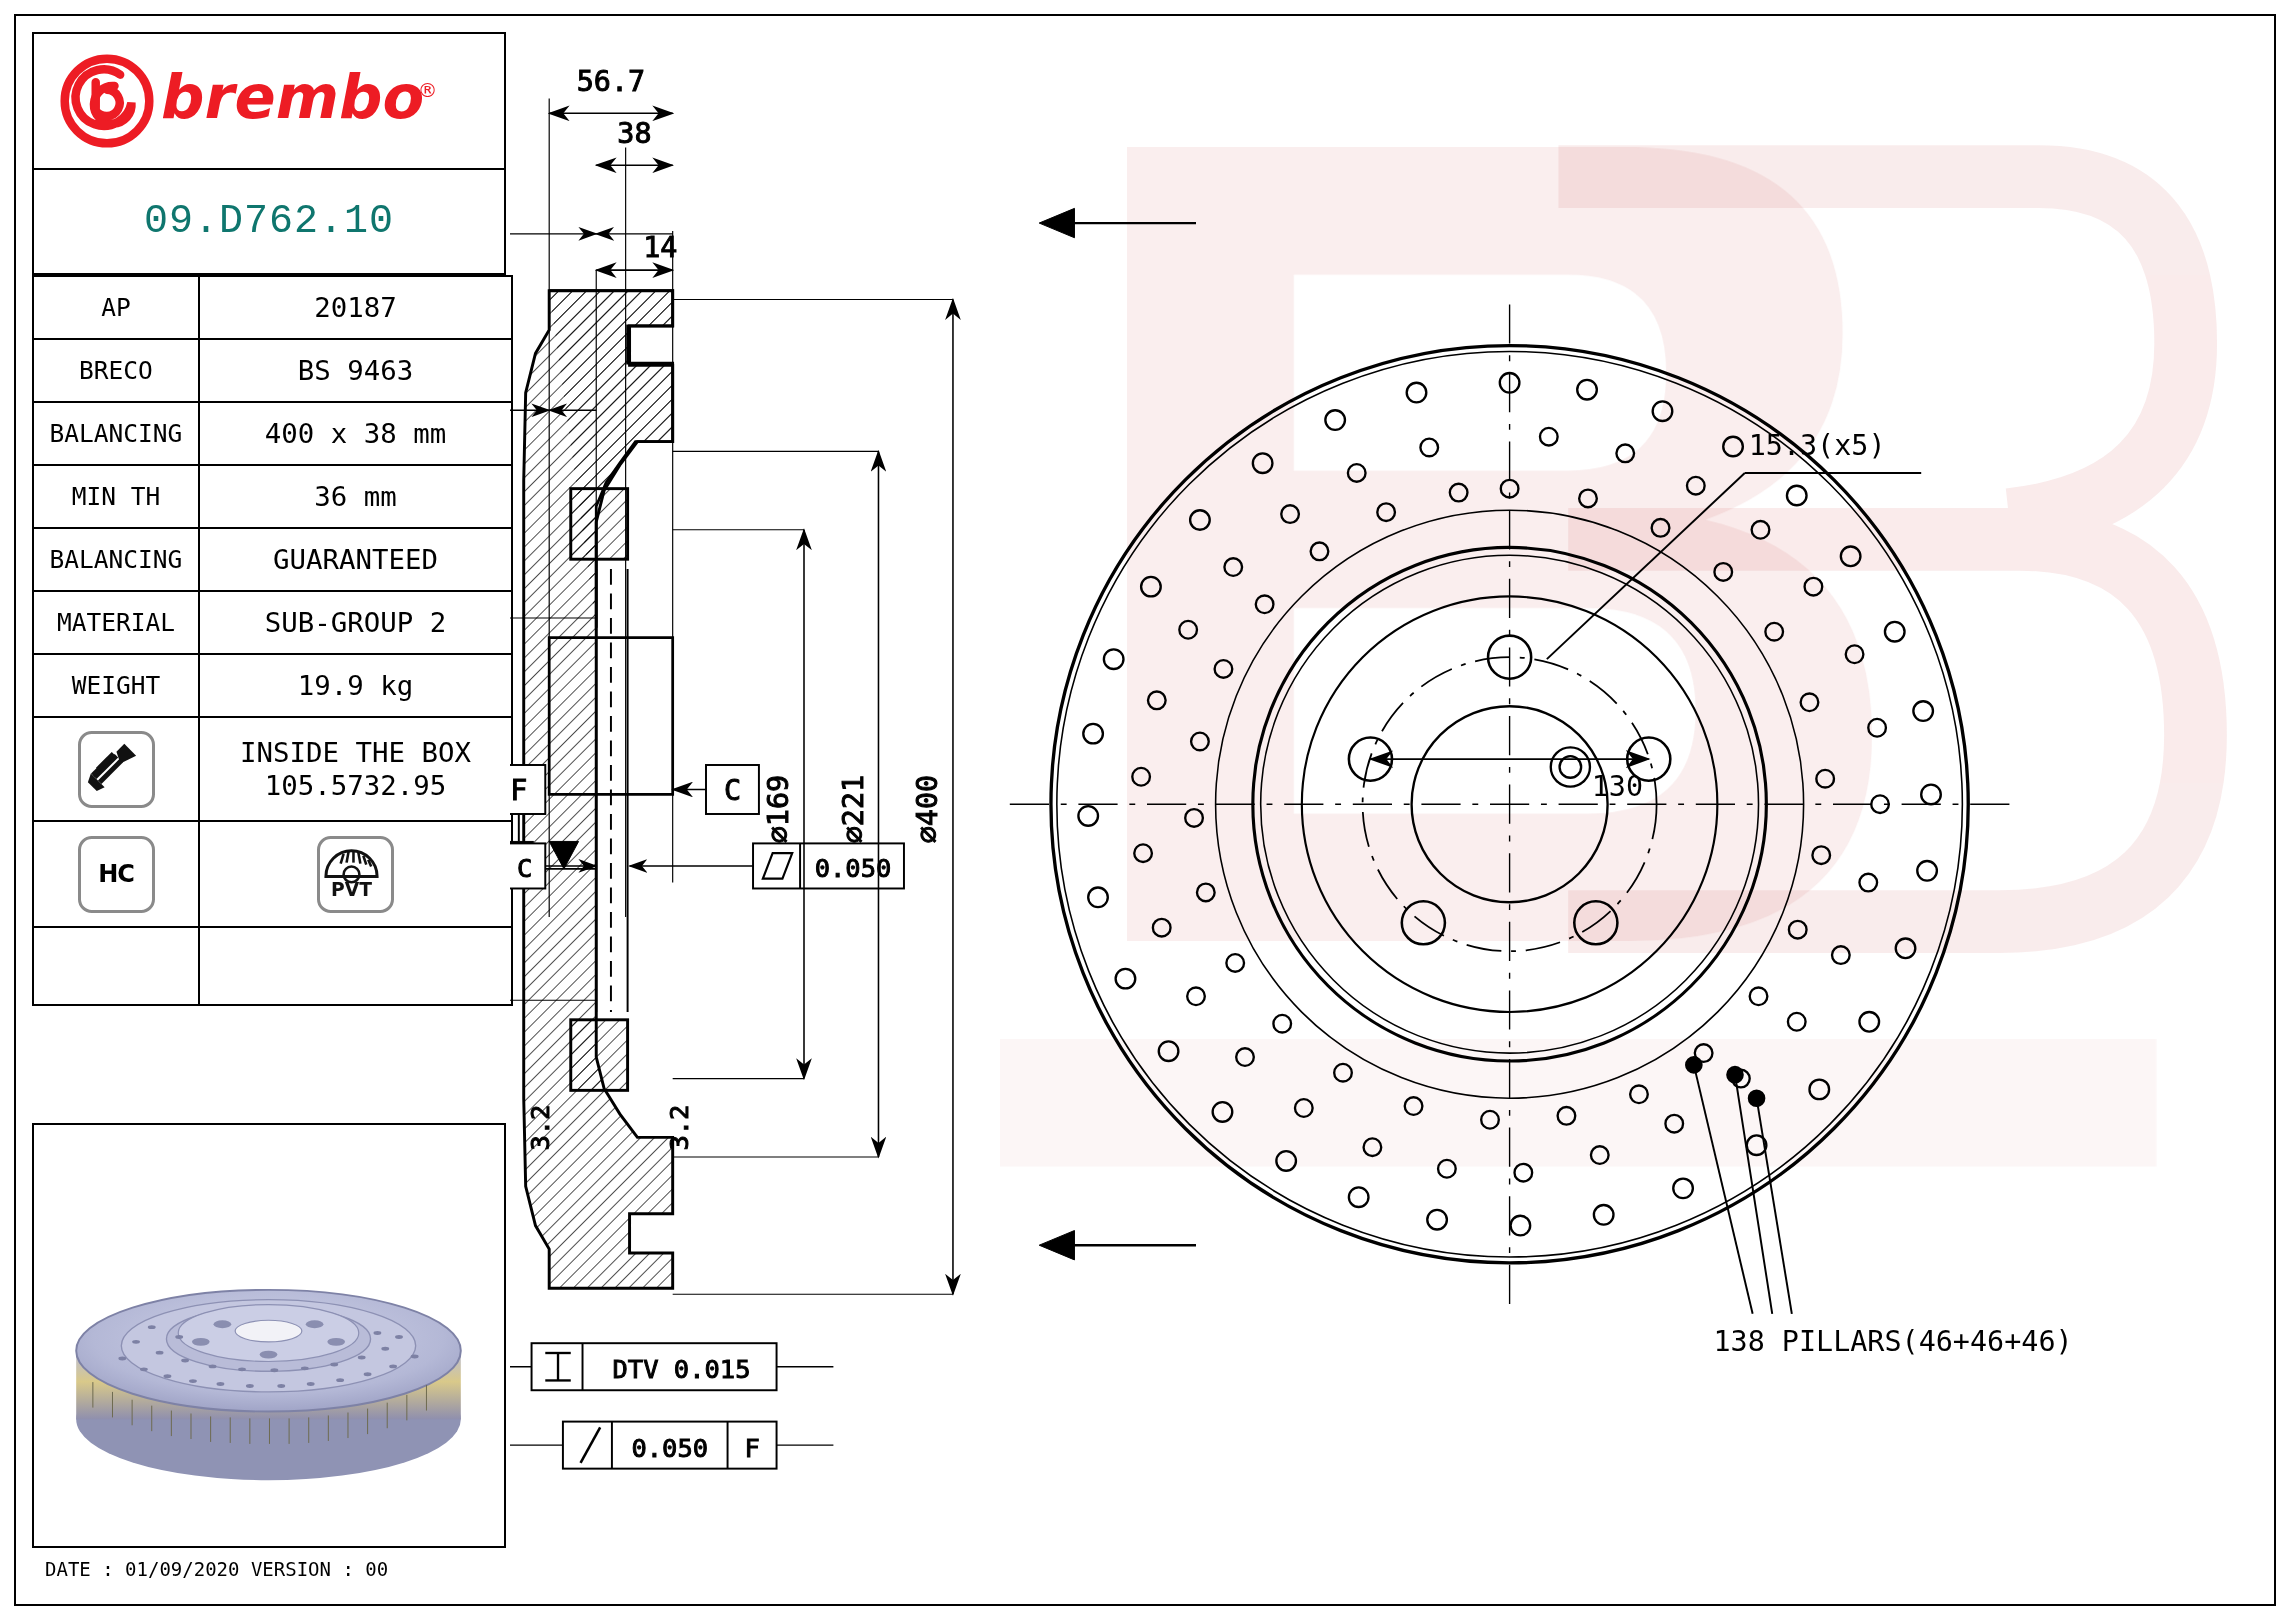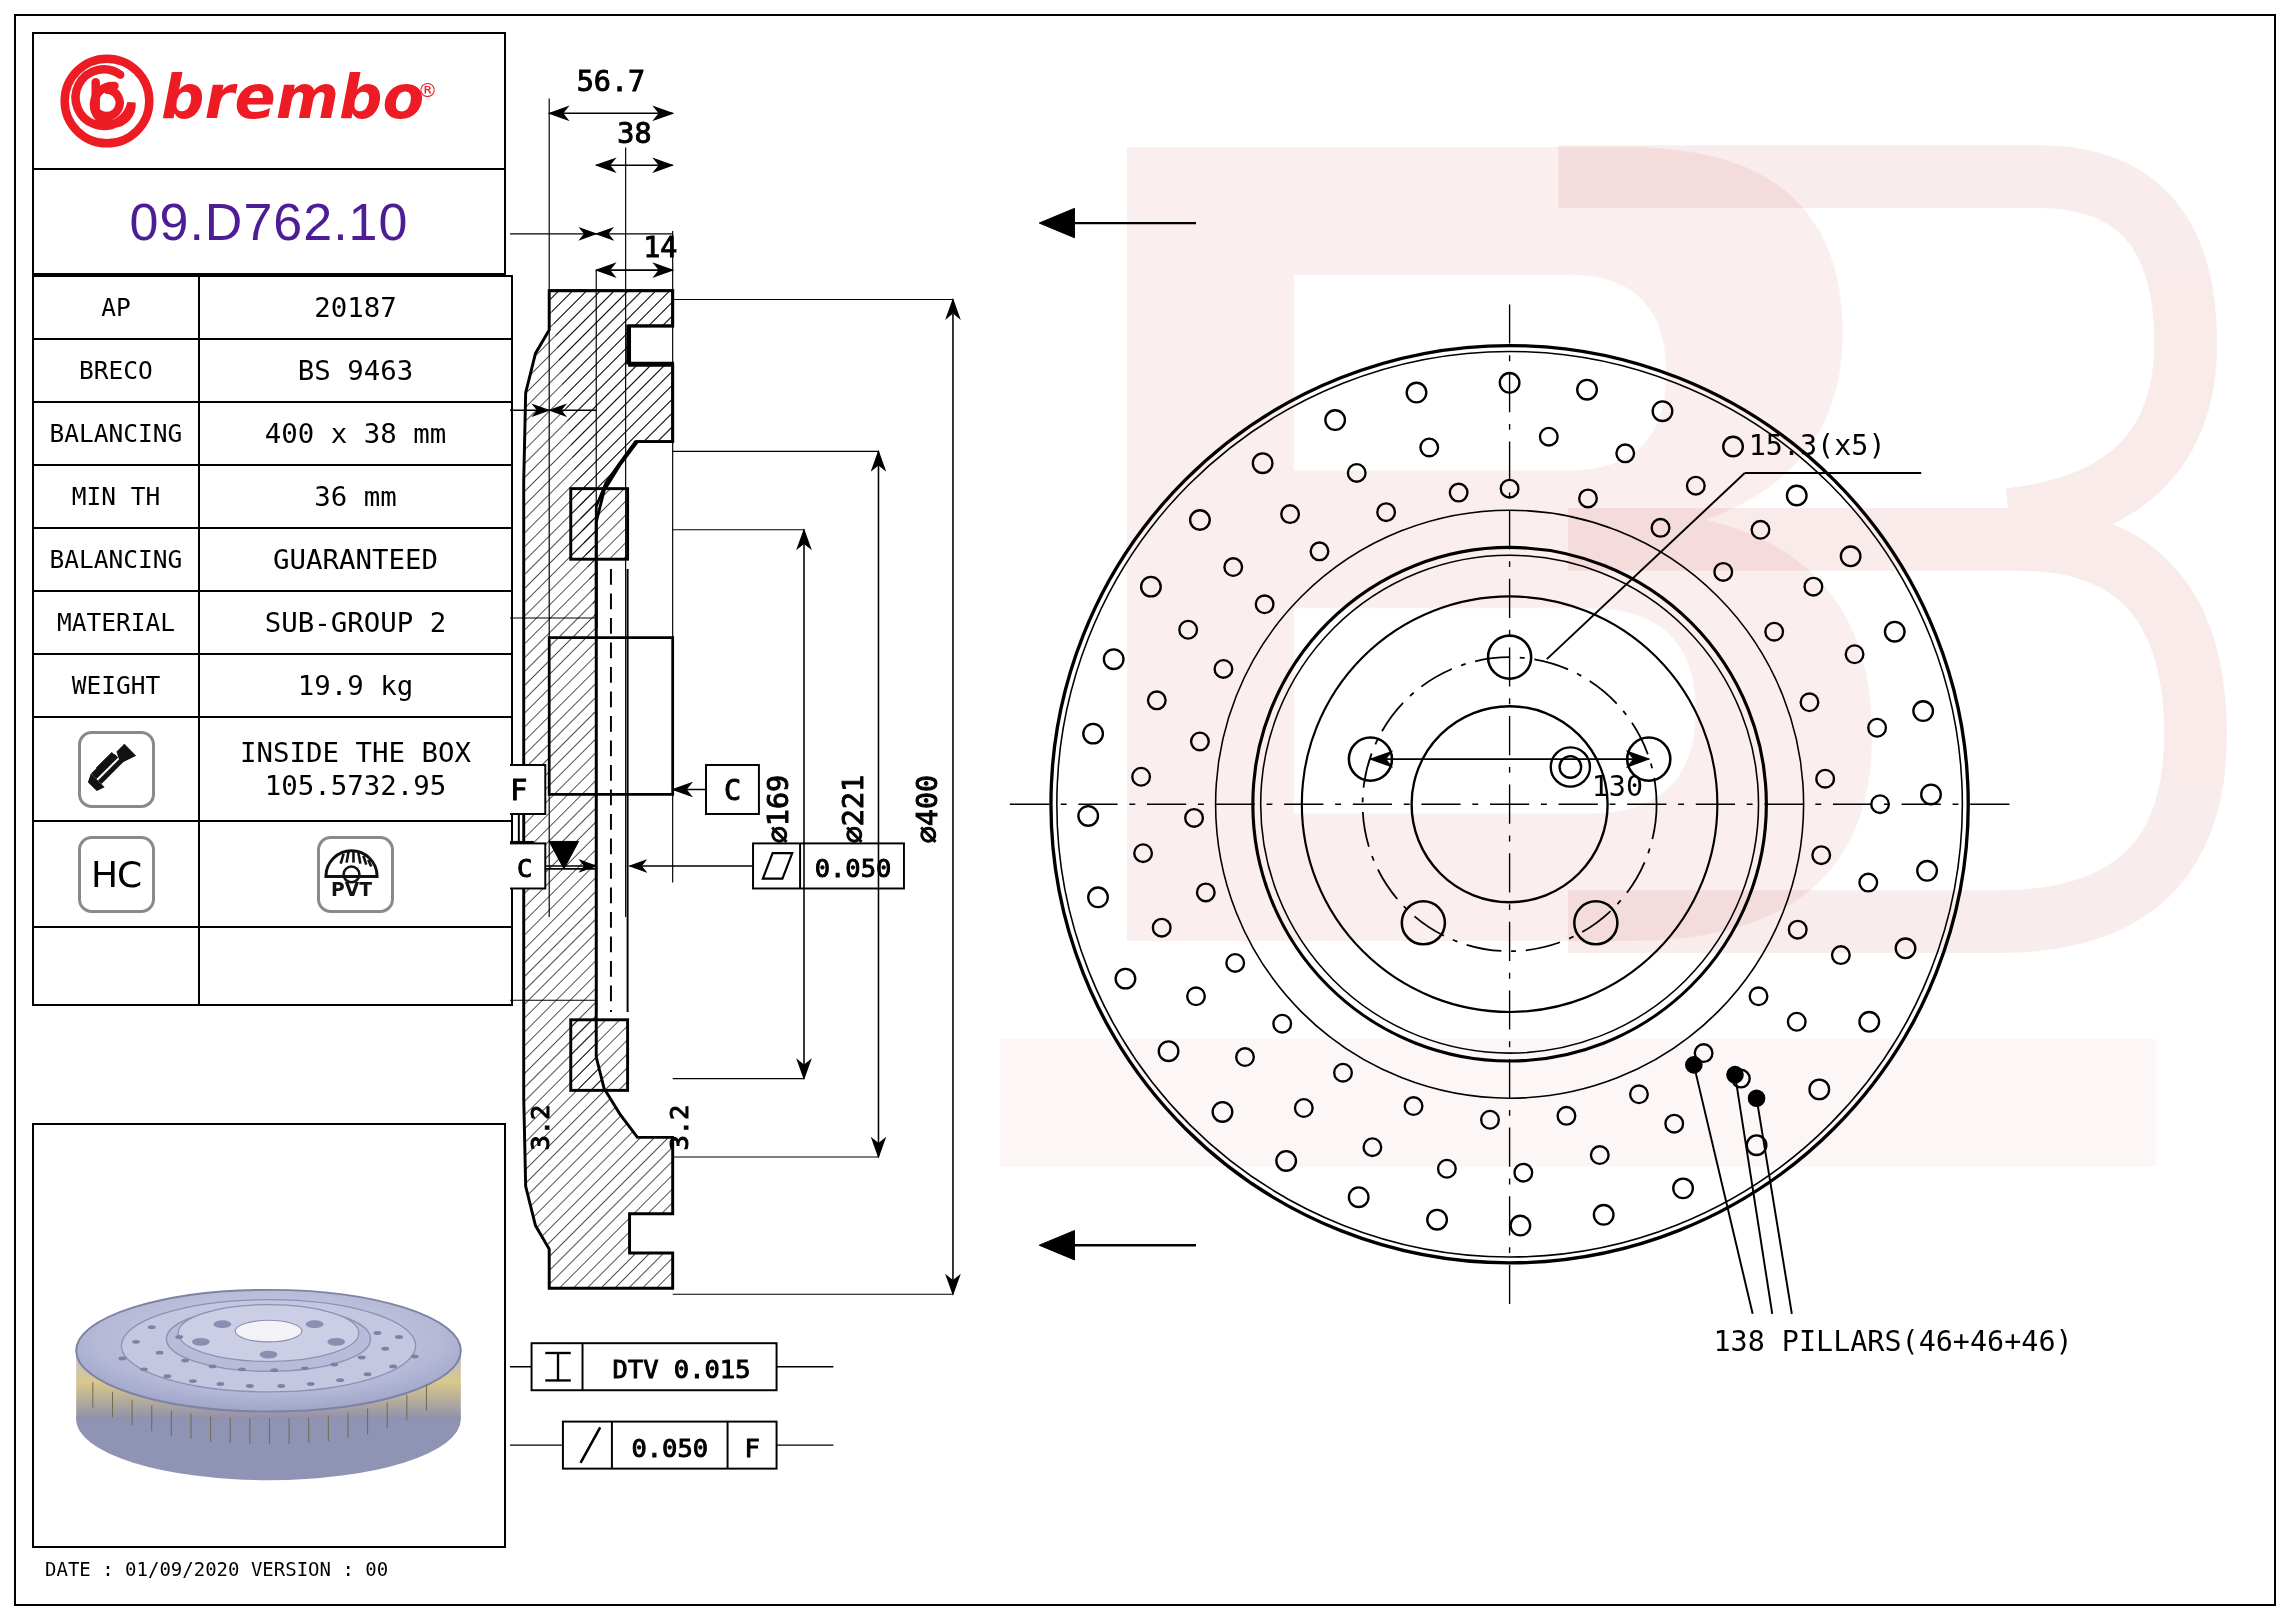--- a/index.html
+++ b/index.html
@@ -13,40 +13,40 @@
   .watermark svg{position:absolute;left:0;top:0;}
 
   
   .panel{position:absolute;left:32px;top:32px;width:474px;height:1516px;box-sizing:border-box;}
   .logobox{position:absolute;left:0;top:0;width:474px;height:138px;border:2.9px solid #000;box-sizing:border-box;background:#fff;}
   .logo-inner{position:absolute;left:0;top:0;width:100%;height:100%;display:flex;align-items:center;padding-left:25.5px;box-sizing:border-box;}
   .logo-mark{width:94px;height:94px;flex:0 0 auto;}
   .logo-word{margin-left:7px;}
 
   .codebox{position:absolute;left:0;top:138px;width:474px;height:105px;border:2.9px solid #000;border-top:none;box-sizing:border-box;display:flex;align-items:center;justify-content:center;}
-  .codebox span{font-size:52px;letter-spacing:1px;color:#4c1d95;font-family:Liberation Sans, sans-serif;}
+  .codebox span{font-size:40px;letter-spacing:1px;color:#0f766e;font-family:Liberation Mono, monospace;}
 
   table.spec{position:absolute;left:0;top:243px;width:474px;border-collapse:collapse;table-layout:fixed;}
   table.spec td{border:2px solid #000;height:61px;text-align:center;vertical-align:middle;font-size:24.5px;color:#000;font-family:"DejaVu Sans Mono",monospace;padding:0;}
   table.spec td.k{width:164px;margin-left:32px;}
   table.spec td.v{width:311px;font-size:27.4px;}
   td.v.big{font-size:29px;}
 
   .cert-k{height:98px !important;}
   .cert-v{line-height:1.22;font-size:26.5px;}
   .box-k{height:102px !important;}
   .box-v{line-height:1.22;font-size:26.5px;}
   .icon-row td{height:104px !important;}
   .blank-row td{height:76px !important;}
 
   
   .sqicon{display:inline-block;width:71px;height:71px;border:3.9px solid #8a8a8a;border-radius:13.7px;position:relative;background:#fff;vertical-align:middle;}
   .e11{display:inline-block;width:73px;height:73px;border:3.9px solid #8a8a8a;border-radius:50%;position:relative;background:#fff;vertical-align:middle;}
   .e11 span{position:absolute;left:0;top:0;width:100%;height:100%;display:flex;align-items:center;justify-content:center;font-family:"DejaVu Serif",serif;font-weight:bold;font-size:32px;color:#000;}
-  .hc span{position:absolute;left:0;top:0;width:100%;height:100%;display:flex;align-items:center;justify-content:center;font-family:"DejaVu Sans",sans-serif;font-weight:normal;font-size:36px;color:#000;letter-spacing:-1px;}
+  .hc span{position:absolute;left:0;top:0;width:100%;height:100%;display:flex;align-items:center;justify-content:center;font-family:"DejaVu Sans",sans-serif;font-weight:bold;font-size:24px;color:#000;letter-spacing:-1px;}
 
   
   .photobox{position:absolute;left:0;top:1091px;width:474px;height:425px;border:2.9px solid #000;box-sizing:border-box;overflow:hidden;}
 
   
   .footer{position:absolute;left:45px;top:1558px;font-size:19px;color:#000;font-family:"DejaVu Sans Mono",monospace;letter-spacing:0px;}
 
   
   .draw{position:absolute;left:510px;top:19.6px;width:1764px;height:1539px;}
 

